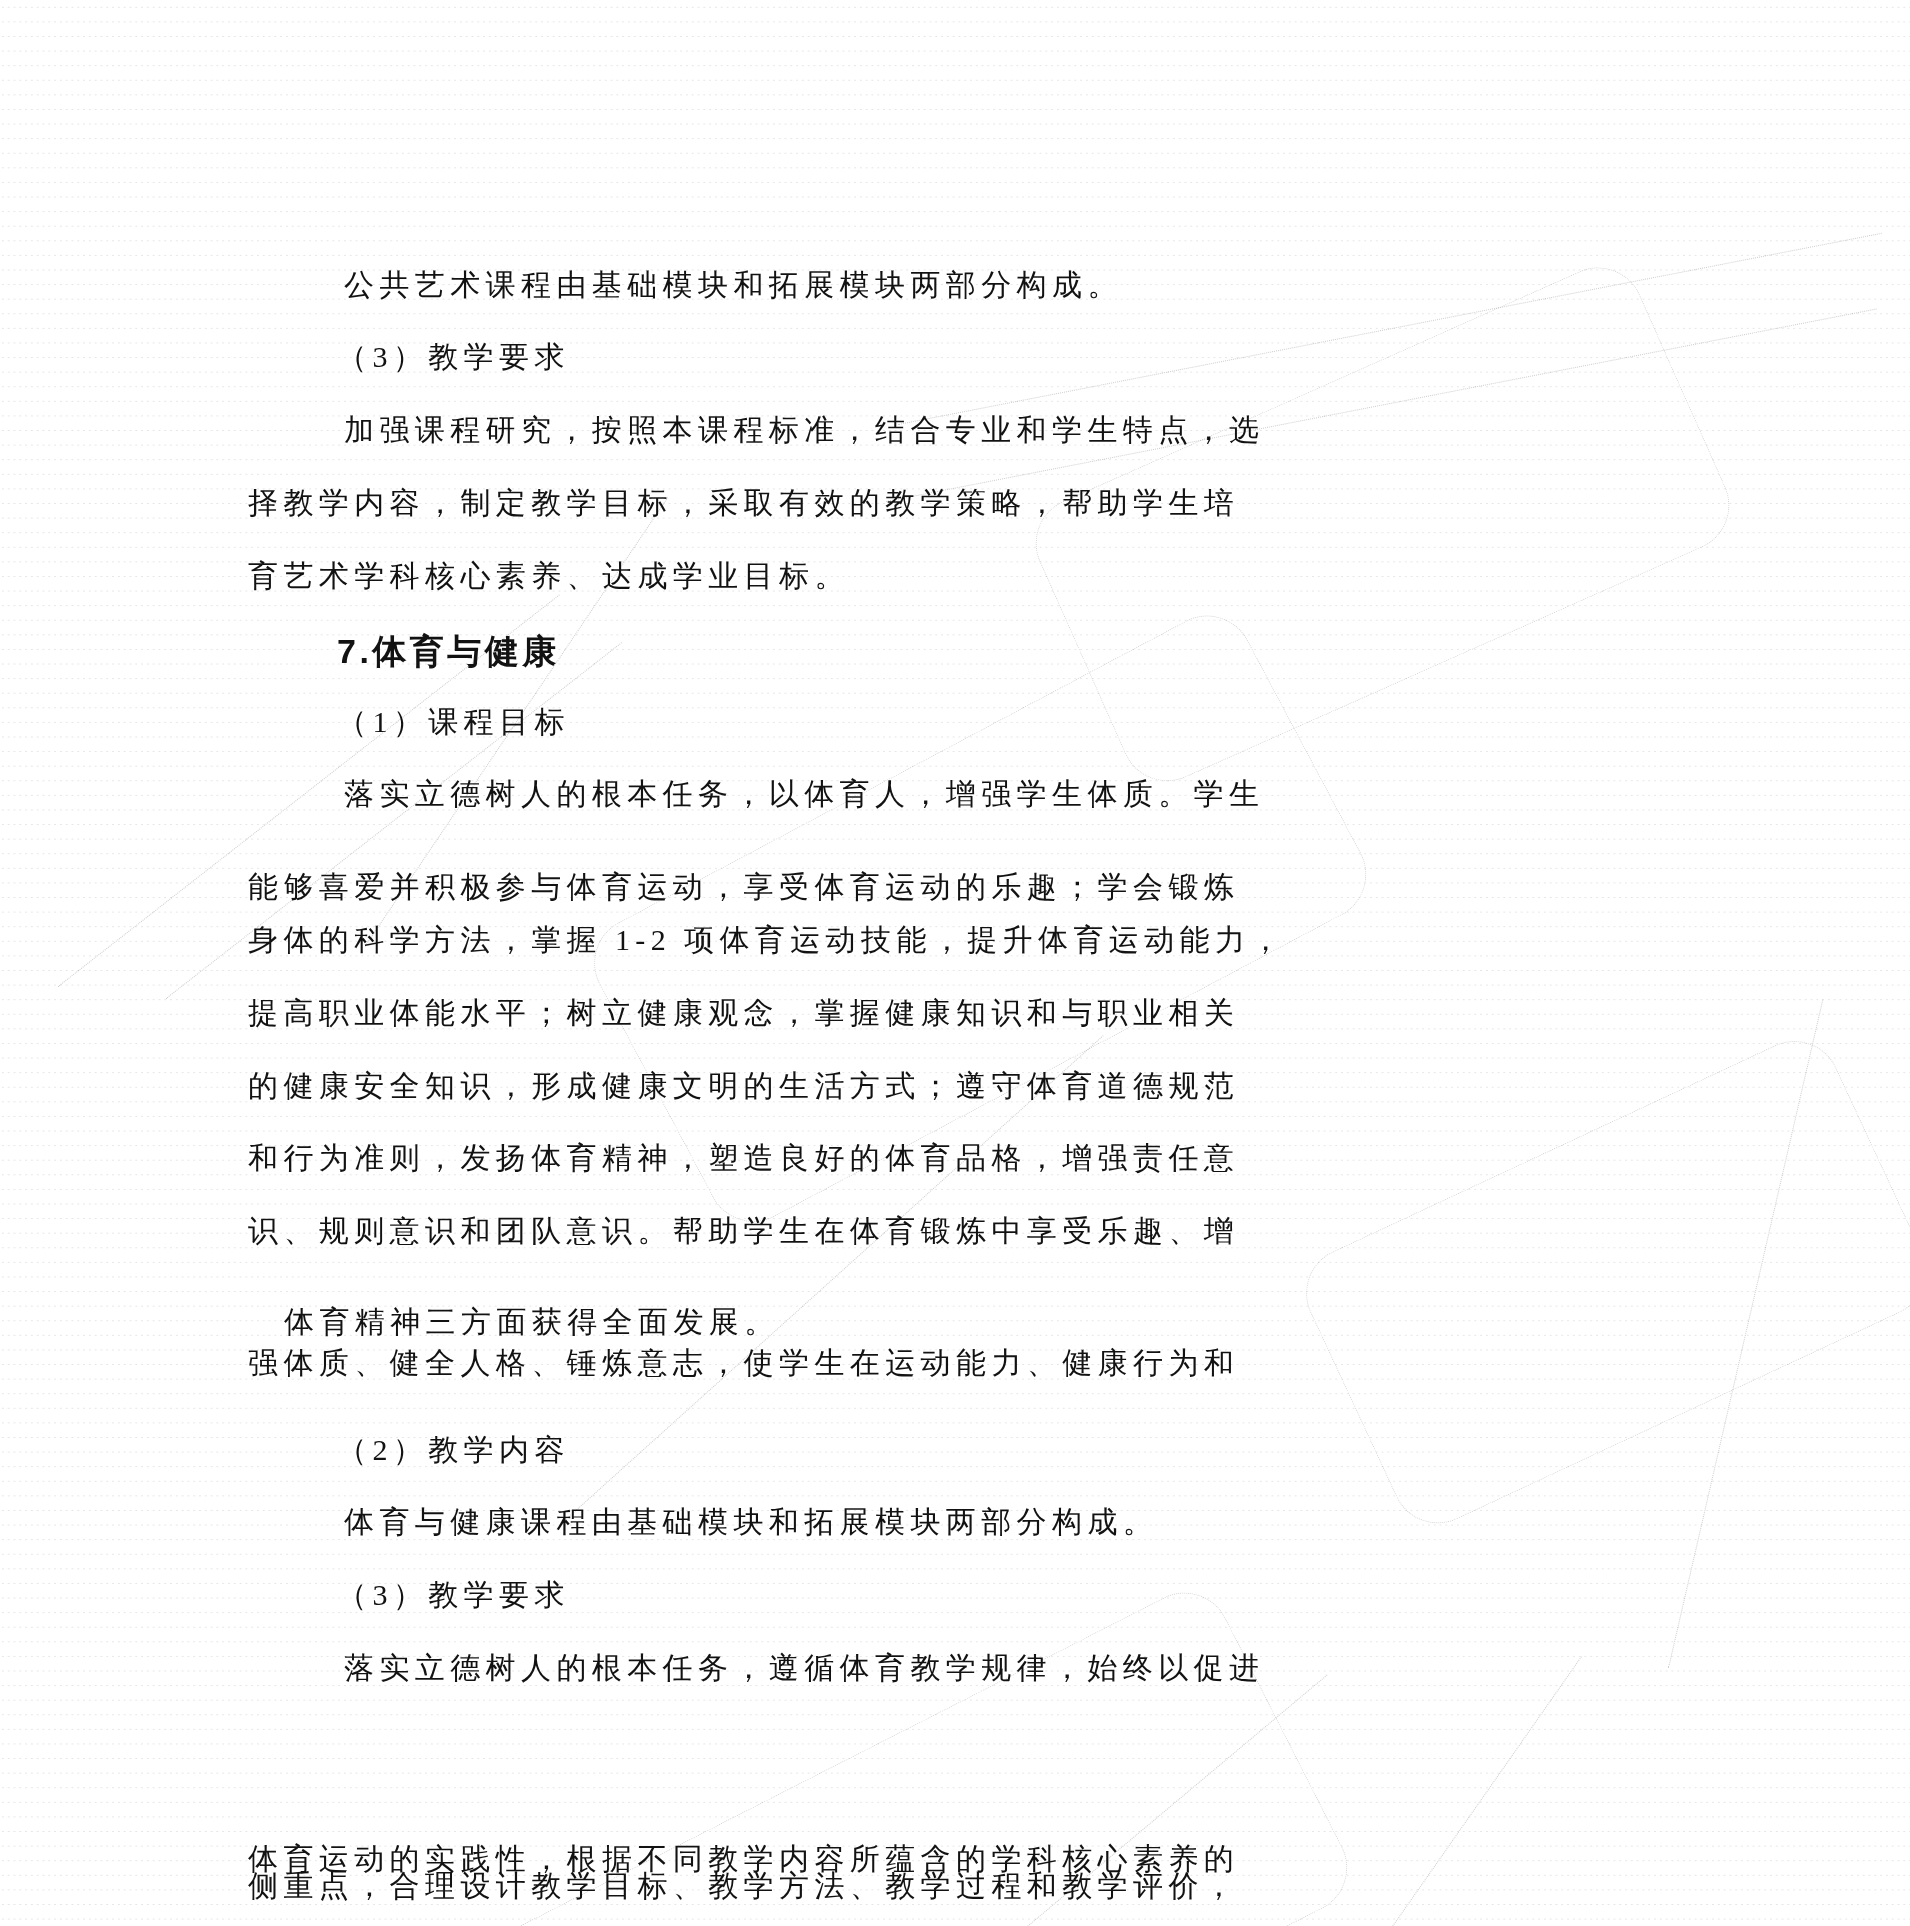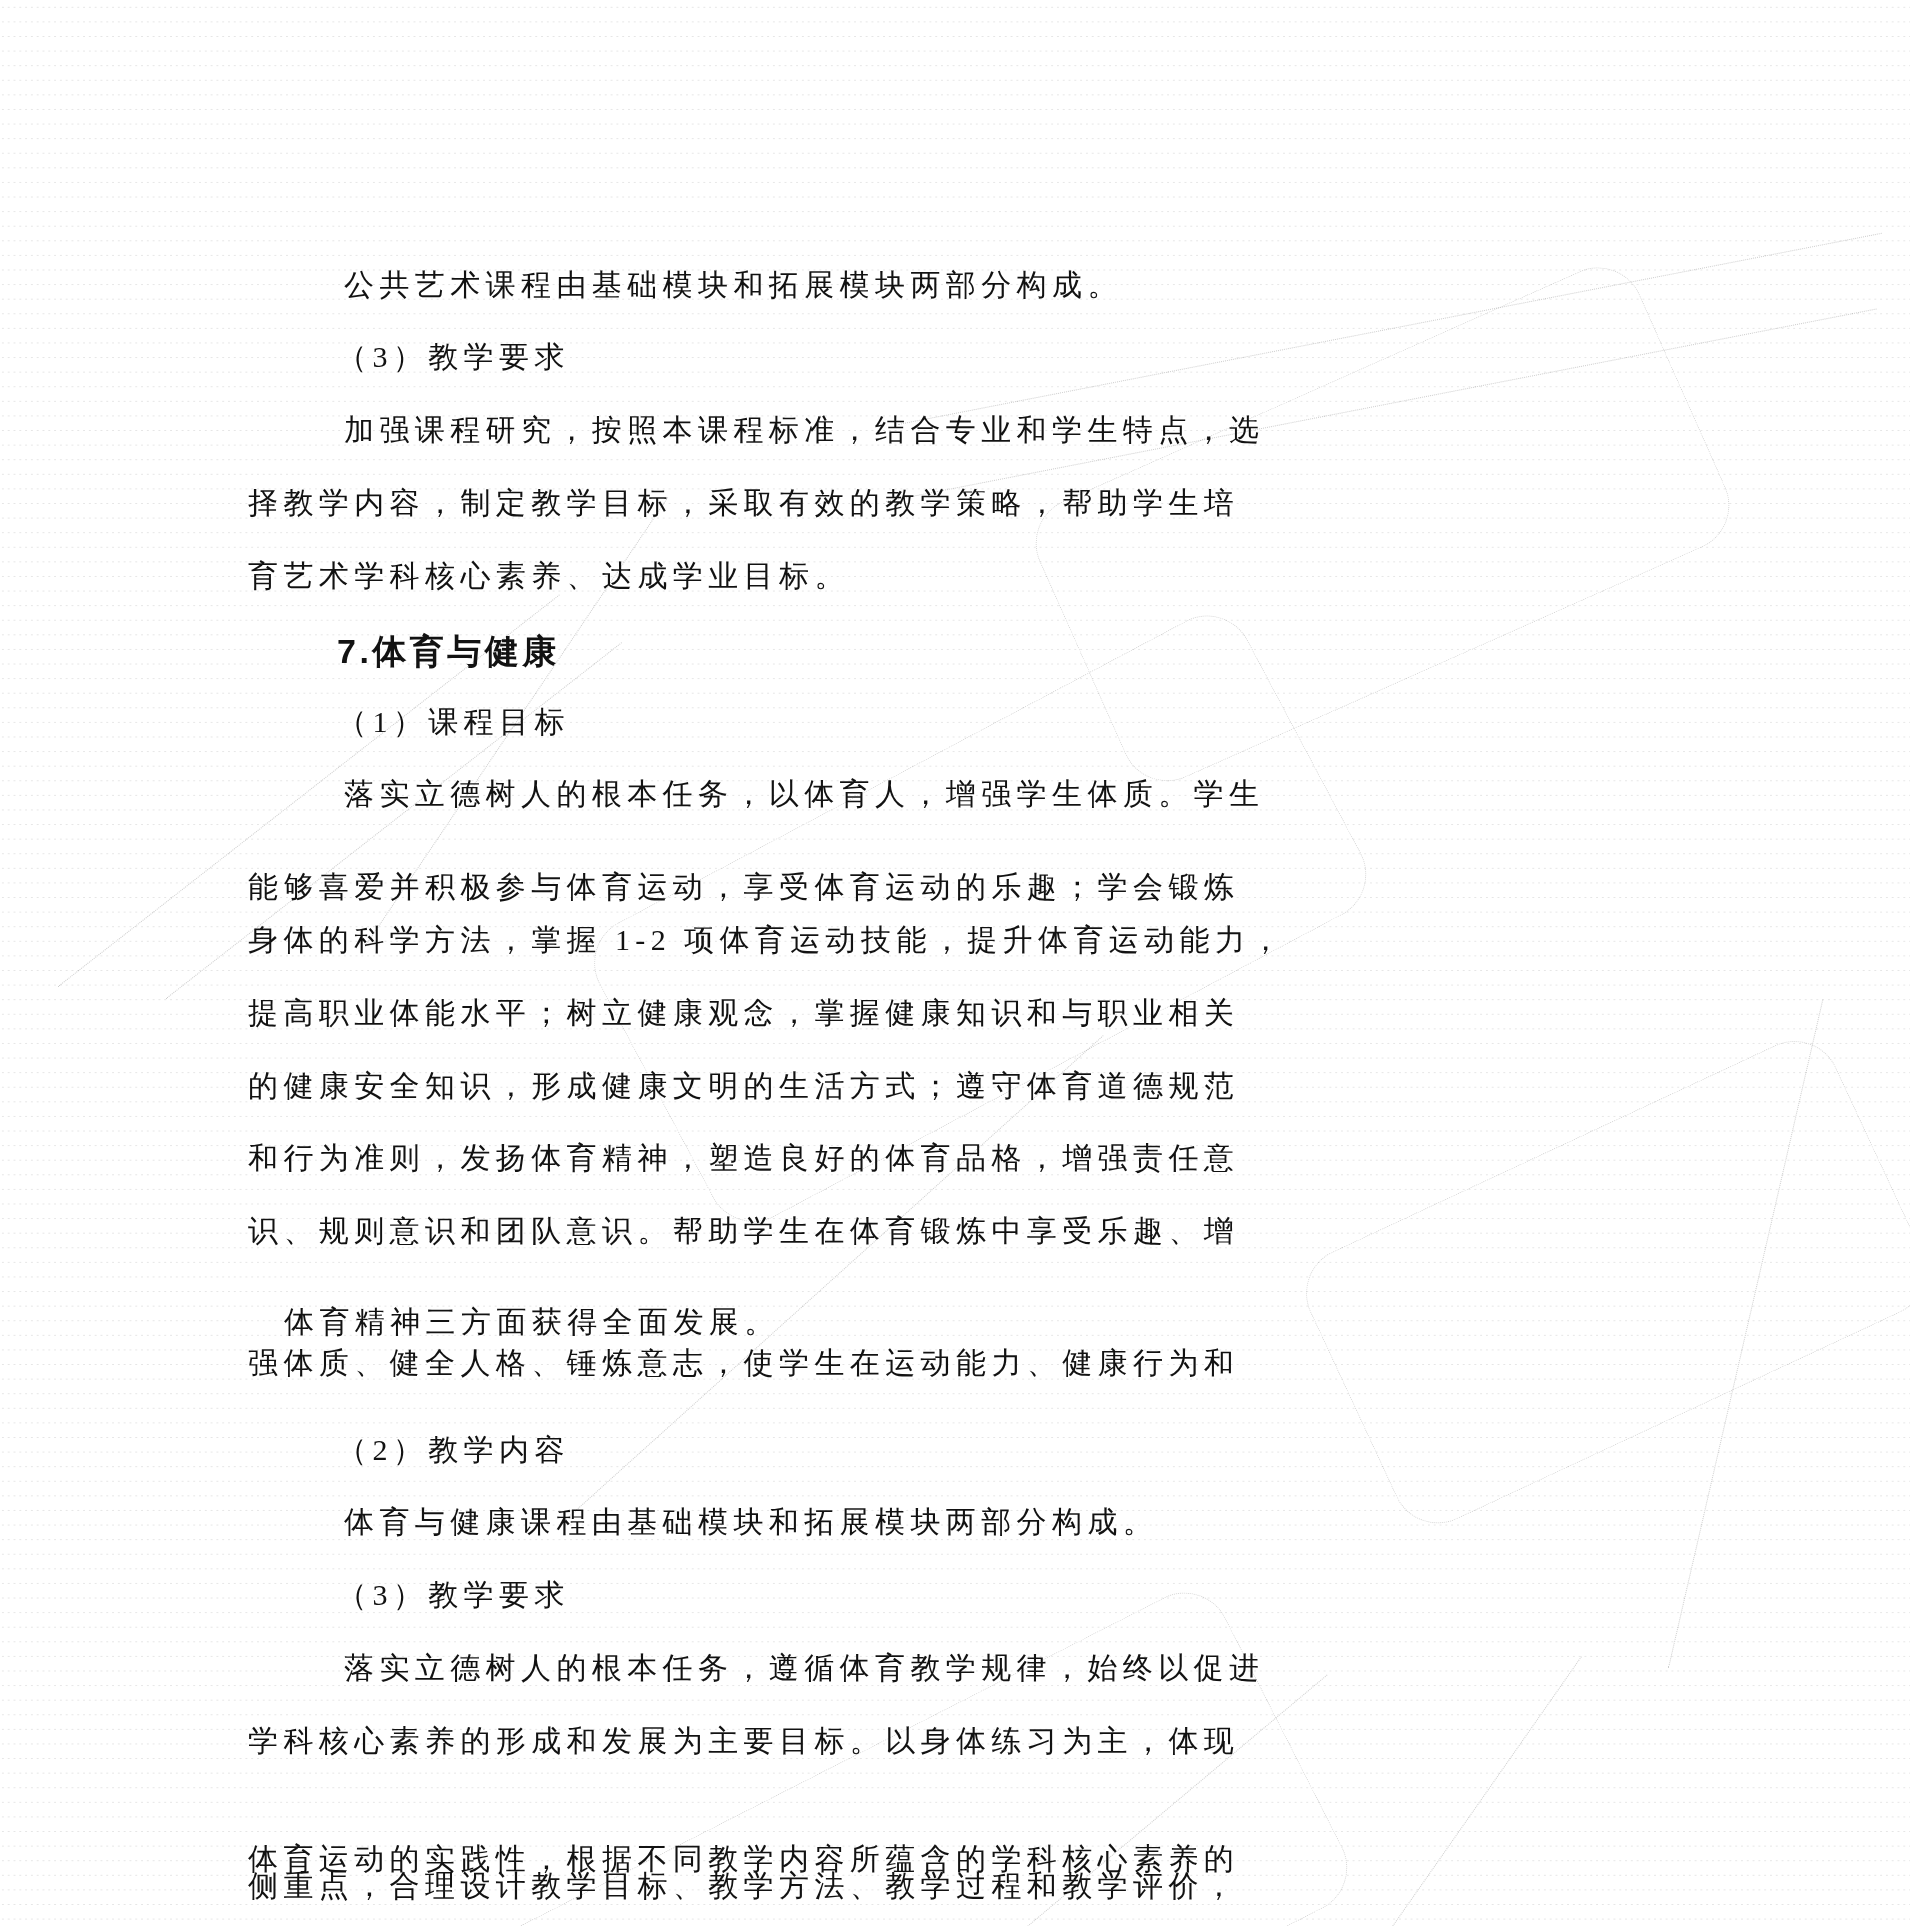--- a/index.html
+++ b/index.html
@@ -89,17 +89,16 @@
     <div class="line body" style="top: 998px;">提高职业体能水平；树立健康观念，掌握健康知识和与职业相关</div>
     <div class="line body" style="top: 1071px;">的健康安全知识，形成健康文明的生活方式；遵守体育道德规范</div>
     <div class="line body" style="top: 1143px;">和行为准则，发扬体育精神，塑造良好的体育品格，增强责任意</div>
     <div class="line body" style="top: 1216px;">识、规则意识和团队意识。帮助学生在体育锻炼中享受乐趣、增</div>
     <div class="line body" style="top: 1348px;">强体质、健全人格、锤炼意志，使学生在运动能力、健康行为和</div>
     <div class="line body" style="top: 1307px; margin-left: 36px;">体育精神三方面获得全面发展。</div>
     <div class="line sub" style="top: 1435px;">（2）教学内容</div>
     <div class="line indent" style="top: 1507px;">体育与健康课程由基础模块和拓展模块两部分构成。</div>
     <div class="line sub" style="top: 1580px;">（3）教学要求</div>
     <div class="line indent" style="top: 1653px;">落实立德树人的根本任务，遵循体育教学规律，始终以促进</div>
-    <div class="line body" style="top: 1726px;">学科核心素养的形成和发展为主要目标。以身体练习为主，体现</div>
     <div class="line body" style="top: 1844px;">体育运动的实践性，根据不同教学内容所蕴含的学科核心素养的</div>
     <div class="line body" style="top: 1871px;">侧重点，合理设计教学目标、教学方法、教学过程和教学评价，</div>
   </div>
 
 
 </body></html>

